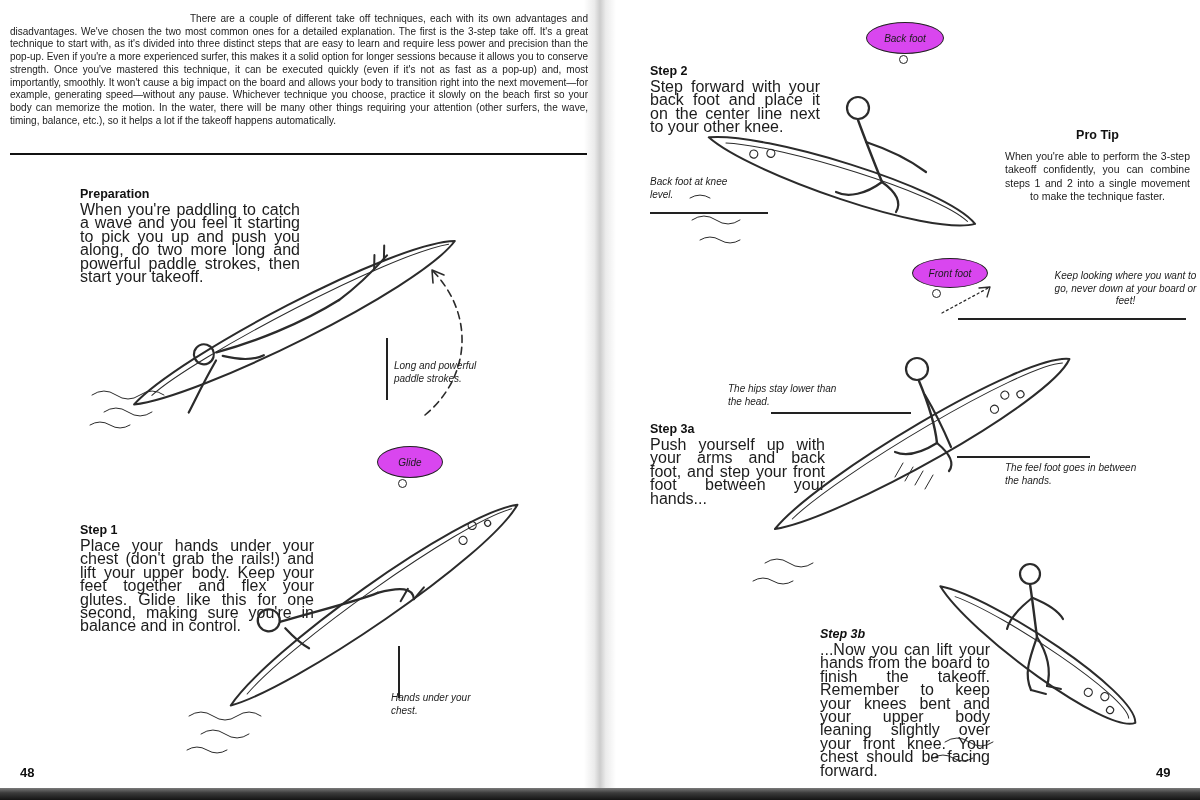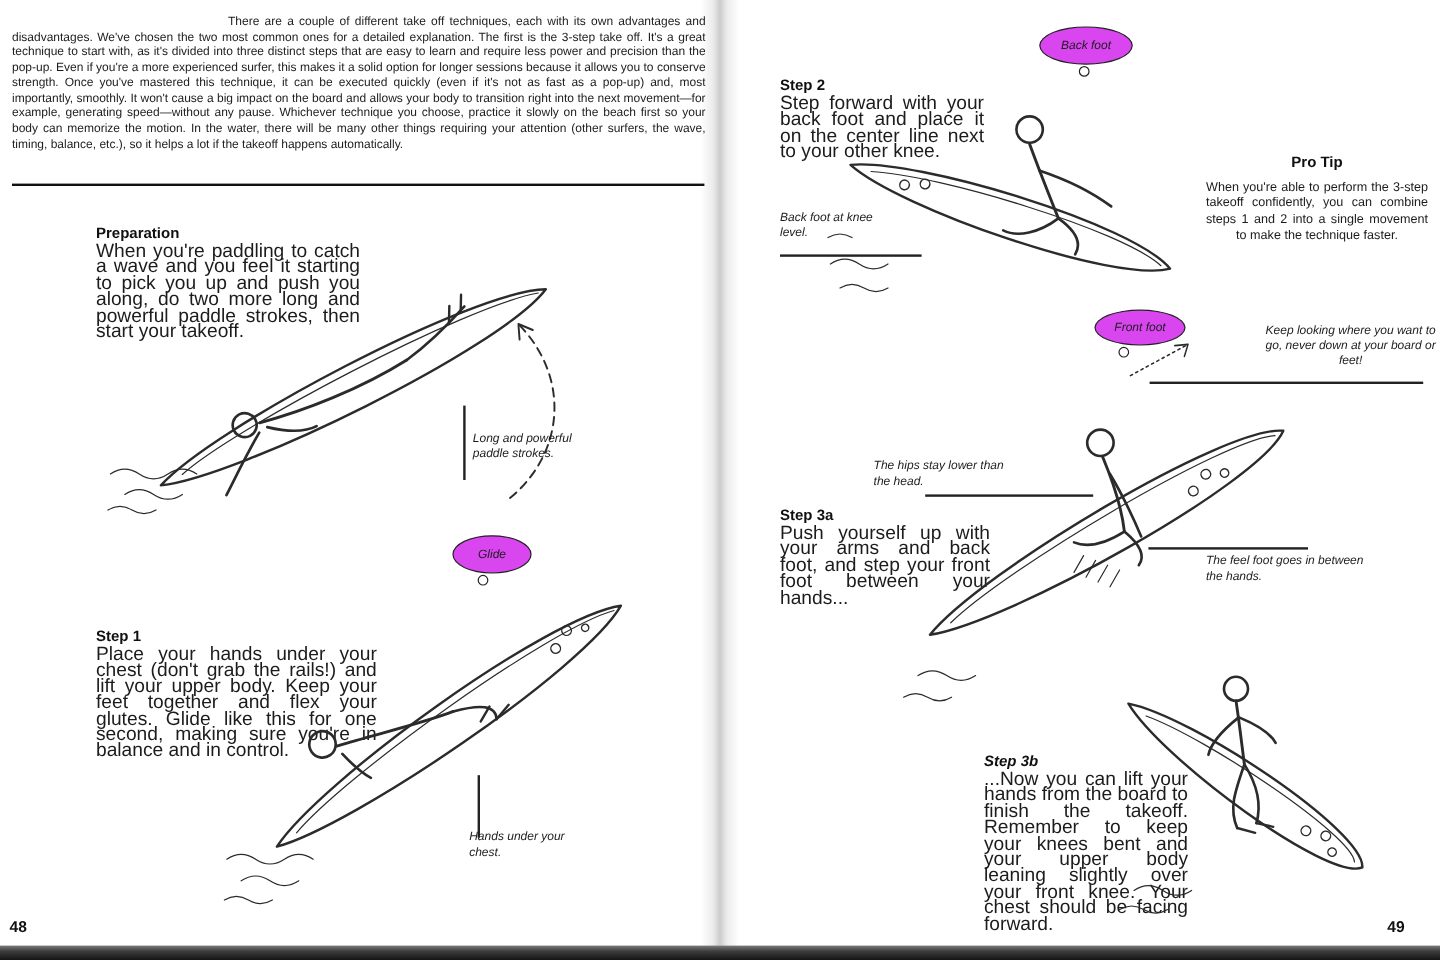--- a/index.html
+++ b/index.html
@@ -104,21 +104,21 @@
     <circle class="ink" stroke-width="1.2" cx="330" cy="158" r="3"></circle>
   </g>
   <path class="ink" stroke-width="1" d="M4,268 q12,-8 24,0 q12,8 24,0 q12,-8 24,0"></path>
   <path class="ink" stroke-width="1" d="M16,286 q12,-8 24,0 q12,8 24,0"></path>
   <path class="ink" stroke-width="1" d="M2,302 q10,-6 20,0 q10,6 20,0"></path>
 </svg>
 
 <div class="abs leader" style="left:398px;top:646px;width:1.5px;height:52px;"></div>
 <div class="abs ann" style="left:391px;top:656px;width:85px;margin-top:36px;">Hands under your chest.</div>
 
-<div class="abs pagenum" style="left:8px;top:765px;">48</div>
+<div class="abs pagenum" style="left:20px;top:765px;">48</div>
 
 <div class="abs bubble" style="left:866px;top:22px;width:76px;height:30px;">
   <span>Back foot</span>
 </div>
 <div class="abs bubble-dot" style="left:899px;top:55px;"></div>
 
 <div class="abs h" style="left:650px;top:64px;">Step 2</div>
 <div class="abs b" style="left:650px;top:80px;width:170px;">Step forward with your back foot and place it on the center line next to your other knee.</div>
 
 <svg class="abs" style="left:690px;top:50px;" width="300" height="265" viewBox="0 0 300 265">

